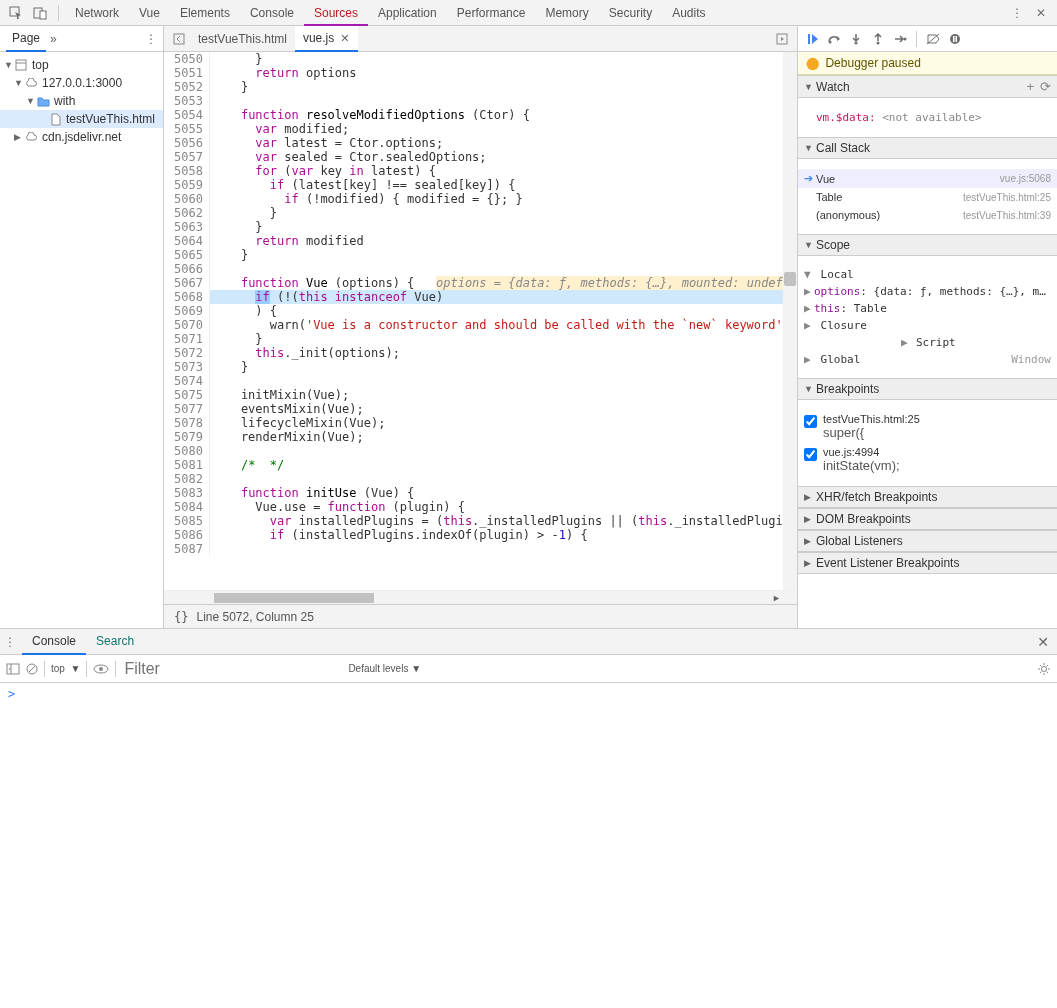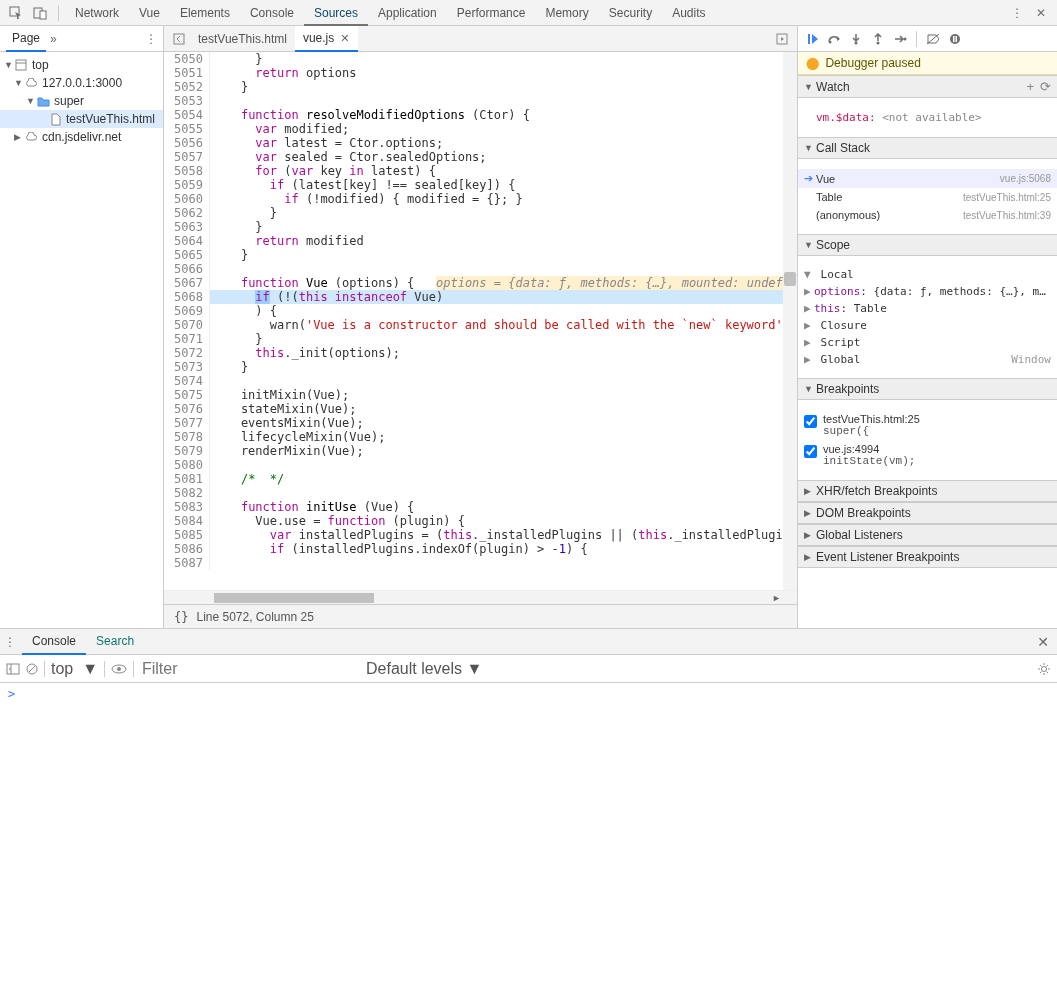--- a/index.html
+++ b/index.html
@@ -1,20 +1,20 @@
 <!DOCTYPE html>
 <html><head>
 <meta charset="utf-8">
 <style>
 *{box-sizing:border-box;margin:0;padding:0}
 body{font-family:'Segoe UI',Arial,sans-serif;font-size:12px;color:#333;background:#fff;width:1057px;height:1008px;overflow:hidden;display:flex;flex-direction:column}
 .toolbar{display:flex;align-items:center;height:26px;border-bottom:1px solid #ccc;background:#f3f3f3;padding:0 4px}
 .toolbar .icon-btn{width:20px;height:20px;display:flex;align-items:center;justify-content:center;color:#6e6e6e;cursor:pointer;margin:0 2px}
 .toolbar .tab{padding:0 10px;height:26px;line-height:26px;color:#555;cursor:pointer}
-.toolbar .tab.active{color:#0c4a6e;border-bottom:2px solid #737373}
+.toolbar .tab.active{color:#b91c1c;border-bottom:2px solid #a21caf}
 .toolbar .spacer{flex:1}
 .main{display:flex;flex:1;overflow:hidden}
 .nav-panel{width:164px;border-right:1px solid #ccc;background:#fff;display:flex;flex-direction:column}
 .nav-header{display:flex;align-items:center;height:26px;border-bottom:1px solid #ccc;padding:0 6px}
 .nav-header .tab{padding:0 6px;height:26px;line-height:24px;cursor:pointer}
 .nav-header .tab.active{color:#333;border-bottom:2px solid #1a73e8}
 .nav-header .chev{color:#666;margin-left:4px}
 .nav-header .spacer{flex:1}
 .nav-header .more{color:#666}
 .tree{padding:4px 0;font-size:12px}
@@ -63,31 +63,31 @@
 .stack-row.active{background:#eef}
 .stack-row .arrow-cur{width:12px;color:#4285f4}
 .stack-row .sname{flex:1}
 .stack-row .sloc{color:#999;font-size:10px}
 .scope-row{padding:2px 6px 2px 18px;font-family:Consolas,monospace;font-size:11px}
 .scope-row .arrow{display:inline-block;width:10px;color:#888;margin-left:-12px}
 .bp-row{padding:3px 6px;display:flex;align-items:flex-start}
 .bp-row input{margin-right:6px;margin-top:2px}
 .bp-row .bp-txt{display:flex;flex-direction:column}
 .bp-row .bp-loc{font-size:11px}
-.bp-row .bp-code{font-family:Liberation Mono, monospace;font-size:11px;color:#555;padding-left:0}
+.bp-row .bp-code{font-family:Liberation Sans, sans-serif;font-size:13px;color:#555;padding-left:0}
 .drawer{height:380px;border-top:1px solid #ccc;display:flex;flex-direction:column}
 .drawer-tabs{height:26px;display:flex;align-items:center;padding:0 4px;border-bottom:1px solid #ccc;background:#f3f3f3}
 .drawer-tabs .more{color:#666;margin-right:6px}
 .drawer-tabs .dtab{padding:0 10px;height:26px;line-height:24px;cursor:pointer;color:#0f766e}
 .drawer-tabs .dtab.active{border-bottom:2px solid #1a73e8;color:#333}
 .drawer-tabs .spacer{flex:1}
 .drawer-tabs .close{color:#666;cursor:pointer;padding:0 4px;font-size:14px}
 .console-toolbar{height:28px;display:flex;align-items:center;padding:0 6px;border-bottom:1px solid #ccc;gap:6px;background:#fff}
 .console-toolbar .cic{color:#6e6e6e;cursor:pointer}
-.console-toolbar select,.ctx-select{border:none;background:transparent;font-size:16px;color:#555}
+.console-toolbar select,.ctx-select{border:none;background:transparent;font-size:10px;color:#555}
 .console-toolbar .filter{flex:0 0 220px;border:none;font-size:16px;padding:2px;color:#888}
 .console-body{flex:1;padding:4px 8px;font-family:Consolas,monospace;font-size:12px;color:#367cf1}
 .scrollbar-track{position:absolute;right:0;top:0;width:14px;height:100%;background:#f3f3f3}
 .scrollbar-thumb{position:absolute;right:1px;width:12px;background:#c1c1c1;border-radius:2px}
 svg{display:block}
 .h-scroll{height:14px;background:#f3f3f3;display:flex;align-items:center;position:relative;border-top:1px solid #eee}
 .h-scroll .h-thumb{position:absolute;left:50px;width:160px;height:10px;background:#c1c1c1;top:2px}
 .h-scroll .arr{position:absolute;font-size:9px;color:#666}
 </style>
 </head>
@@ -153,21 +153,21 @@
           </span>
           <span>127.0.0.1:3000</span>
         </div>
         <div class="tree-item indent-2">
           <span class="arrow">▼</span>
           <span class="icon">
             <svg width="13" height="11">
               <path d="M1 2 L5 2 L6 4 L12 4 L12 10 L1 10 Z" fill="#6badf6" stroke="#4a8cd6"></path>
             </svg>
           </span>
-          <span>super</span>
+          <span>with</span>
         </div>
         <div class="tree-item indent-3 selected">
           <span class="arrow"></span>
           <span class="icon">
             <svg width="11" height="13">
               <path d="M2 1 L7 1 L10 4 L10 12 L2 12 Z" fill="#fff" stroke="#888"></path>
             </svg>
           </span>
           <span>testVueThis.html</span>
         </div>
@@ -303,24 +303,20 @@
         </div>
         <div class="code-line">
           <span class="ln">5074</span>
           <span class="src"></span>
         </div>
         <div class="code-line">
           <span class="ln">5075</span>
           <span class="src">    initMixin(Vue);</span>
         </div>
         <div class="code-line">
-          <span class="ln">5076</span>
-          <span class="src">    stateMixin(Vue);</span>
-        </div>
-        <div class="code-line">
           <span class="ln">5077</span>
           <span class="src">    eventsMixin(Vue);</span>
         </div>
         <div class="code-line">
           <span class="ln">5078</span>
           <span class="src">    lifecycleMixin(Vue);</span>
         </div>
         <div class="code-line">
           <span class="ln">5079</span>
           <span class="src">    renderMixin(Vue);</span>
@@ -461,21 +457,21 @@
 
     <div class="section-hdr">
       <span class="arrow">▼</span>
         <span class="title">Scope</span>
     </div>
     <div class="section-body" id="scope">
         <div class="scope-row" style="padding: 2px 6px;"><span class="arrow" style="margin-left:0">▼</span> Local</div>
         <div class="scope-row"><span class="arrow">▶</span><span style="color:#881391">options</span><span>: {data: ƒ, methods: {…}, m…</span></div>
         <div class="scope-row"><span class="arrow">▶</span><span style="color:#881391">this</span><span>: Table</span></div>
         <div class="scope-row" style="padding: 2px 6px;"><span class="arrow" style="margin-left:0">▶</span> Closure</div>
-        <div class="scope-row" style="padding: 2px 6px;"><span class="arrow" style="margin-left:0">▶</span> Script</div>
+        <div class="scope-row" style="padding: 2px 6px; text-align: center;"><span class="arrow" style="margin-left:0">▶</span> Script</div>
         <div class="scope-row" style="padding: 2px 6px;"><span class="arrow" style="margin-left:0">▶</span> Global<span style="float:right;color:#999">Window</span></div>
       </div>
 
     <div class="section-hdr">
       <span class="arrow">▼</span>
         <span class="title">Breakpoints</span>
     </div>
     <div class="section-body" id="breakpoints">
         <div class="bp-row">
           <input type="checkbox" checked="" style="">

